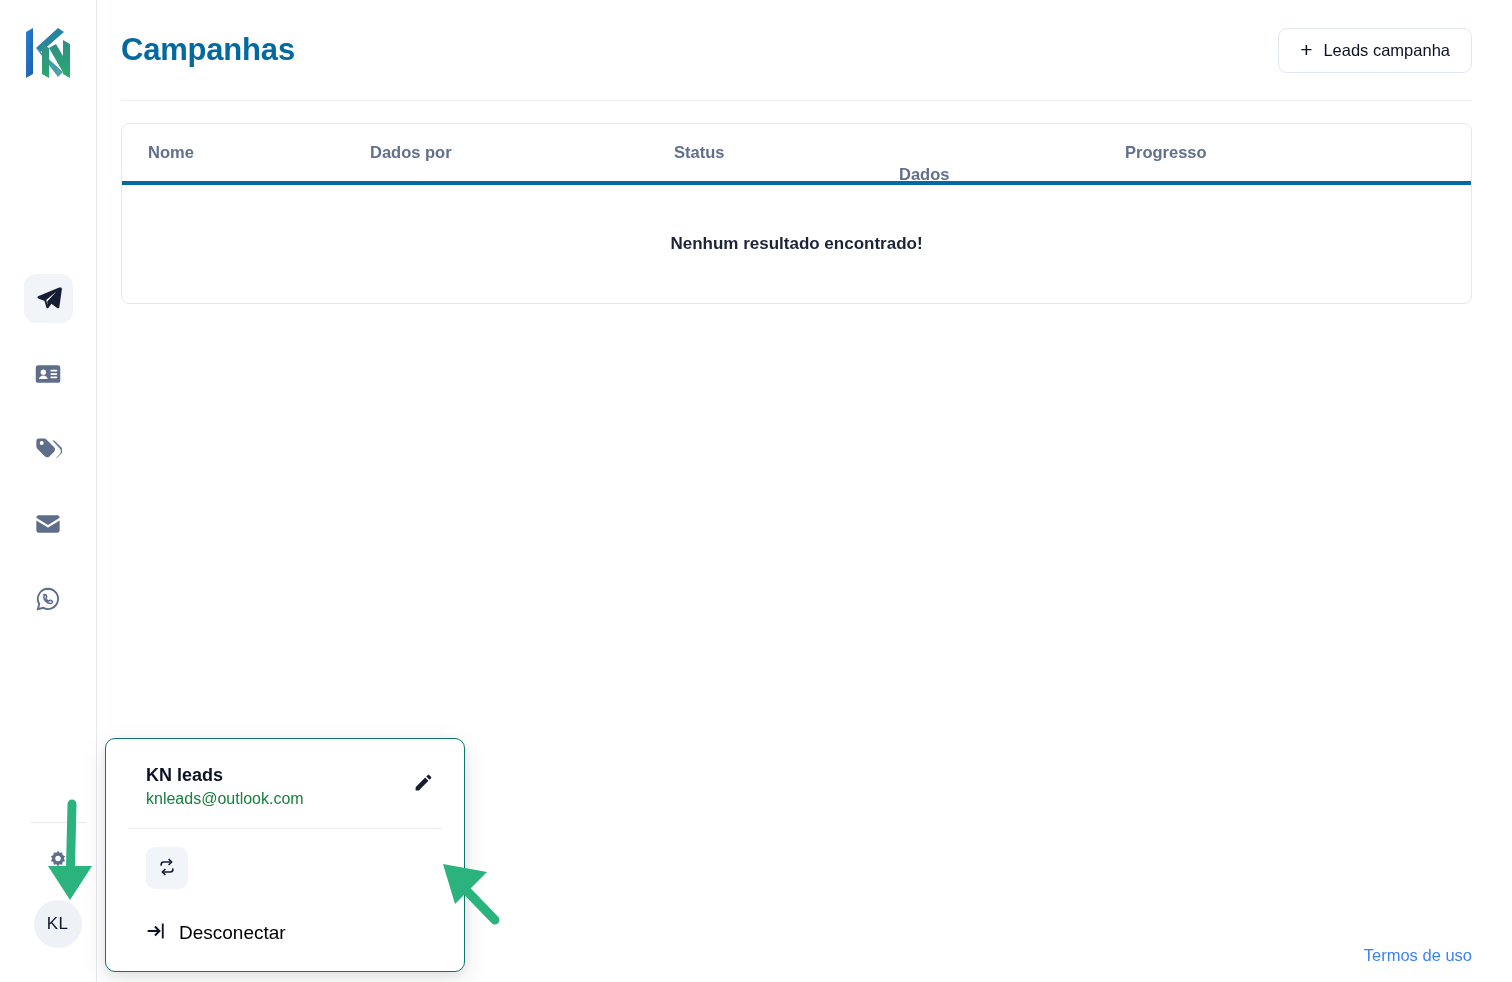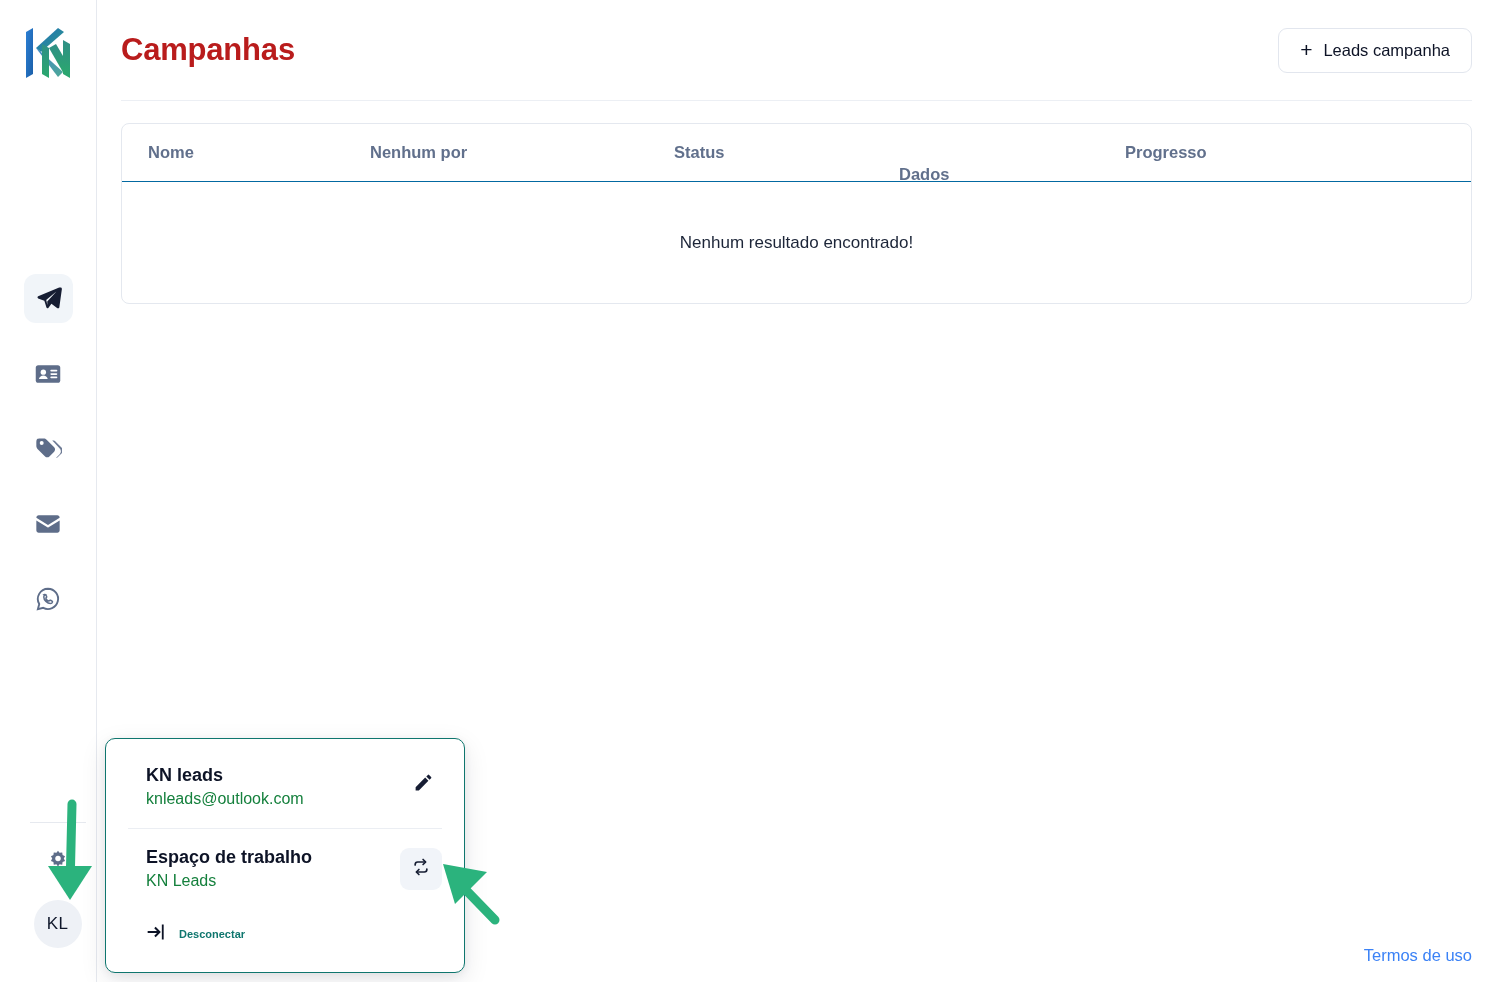--- a/index.html
+++ b/index.html
@@ -43,21 +43,21 @@
     font-size: 17px; letter-spacing: .4px;
     margin-top: 21px; margin-bottom: 34px; cursor: pointer;
   }
 
   
   .main { flex: 1; position: relative; height: 982px; }
   .head {
     display: flex; align-items: center; justify-content: space-between;
     padding: 0 40px 0 24px; height: 100px;
   }
-  .page-title { font-size: 31px; font-weight: bold; color: #b91c1c; letter-spacing: -.2px; }
+  .page-title { font-size: 31px; font-weight: bold; color: #0369a1; letter-spacing: -.2px; }
   .new-btn {
     display: flex; align-items: center; gap: 11px;
     height: 45px; padding: 0 21px;
     border: 1px solid #e2e6ee; border-radius: 9px;
     background: #fff; color: #0d1326;
     font-size: 16.5px; font-family: inherit; cursor: pointer;
   }
   .plus { font-size: 21px; line-height: 1; font-weight: 400; margin-top: -2px; }
 
   .head-rule { height: 1px; background: #eceff4; margin: 0 40px 0 24px; }
@@ -68,22 +68,22 @@
     background: #fff; overflow: hidden;
   }
   .thead { display: flex; height: 57px; align-items: center; padding: 0 26px; }
   .th { font-size: 16.5px; color: #61708c; font-weight: 600; }
   .th.c0 { width: 222px; }
   .th.c1 { width: 304px; }
   .th.c2 { width: 225px; }
   .th.c3 { width: 226px; margin-top: 44px; }
   .th.c4 { flex: 1; }
   .tbody {
-    border-top: 1px solid #0369a1;
-    height: 122px; display: flex; align-items: center; justify-content: center;
+    border-top: 4px solid #0369a1;
+    height: 122px; display: flex; align-items: center; justify-content: center; font-weight: bold;
   }
   .empty-msg { font-size: 17px; color: #1c2538; }
 
   
   .footer {
     position: absolute; left: 0; right: 0; bottom: 0;
     height: 54px; display: flex; align-items: center; justify-content: space-between;
     padding: 0 40px 0 24px;
   }
   .copy { font-size: 16.5px; color: #5b6b85; padding-left: 280px; font-family: Liberation Serif, serif; }
@@ -107,21 +107,21 @@
   .pop-divider { height: 1px; background: #ebeef3; margin: 0 22px; }
   .pop-sec2 { padding: 18px 22px 14px 40px; display: flex; align-items: center; justify-content: space-between; }
   .icon-btn-soft {
     width: 42px; height: 42px; border-radius: 9px; background: #f1f4f9; border: none;
     display: flex; align-items: center; justify-content: center; cursor: pointer;
   }
   .pop-logout {
     display: flex; align-items: center; gap: 13px;
     padding: 18px 26px 26px 40px; cursor: pointer;
   }
-  .logout-label { font-size: 11px; font-weight: bold; color: #0f766e; }
+  .logout-label { font-size: 19px; font-weight: normal; color: #000000; }
 
   
   .annot { position: absolute; left: 0; top: 0; width: 1512px; height: 982px; pointer-events: none; z-index: 40; }
 </style>
 </head>
 <body>
 
 <div class="app">
 
   <div class="rail">
@@ -220,21 +220,21 @@
       <button class="new-btn">
         <span class="plus">+</span>
         <span>Leads campanha</span>
       </button>
     </div>
     <div class="head-rule"></div>
 
     <div class="table-card">
       <div class="thead">
         <div class="th c0">Nome</div>
-        <div class="th c1">Nenhum por</div>
+        <div class="th c1">Dados por</div>
         <div class="th c2">Status</div>
         <div class="th c3">Dados</div>
         <div class="th c4">Progresso</div>
       </div>
       <div class="tbody">
         <div class="empty-msg">Nenhum resultado encontrado!</div>
       </div>
     </div>
 
     <div class="footer">
@@ -254,24 +254,20 @@
           <svg width="21" height="21" viewBox="0 0 24 24" fill="#161d33">
             <path d="M3 17.3V21h3.7L17.6 10.1l-3.7-3.7L3 17.3zM20.7 7c.4-.4.4-1 0-1.4l-2.3-2.3a1 1 0 0 0-1.4 0l-1.8 1.8 3.7 3.7L20.7 7z"></path>
           </svg>
         </span>
       </button>
     </div>
 
     <div class="pop-divider"></div>
 
     <div class="pop-sec2">
-      <div>
-        <div class="pop-title">Espaço de trabalho</div>
-        <div class="pop-sub">KN Leads</div>
-      </div>
       <button class="icon-btn-soft">
         <span>
           <svg width="20" height="20" viewBox="0 0 24 24" fill="none" stroke="#161d33" stroke-width="2" stroke-linecap="round" stroke-linejoin="round">
             <path d="M5 9.5V9a3 3 0 0 1 3-3h9"></path>
             <polyline points="14.5,3 17.6,6 14.5,9"></polyline>
             <path d="M19 14.5v.5a3 3 0 0 1-3 3H7"></path>
             <polyline points="9.5,21 6.4,18 9.5,15"></polyline>
           </svg>
         </span>
       </button>

